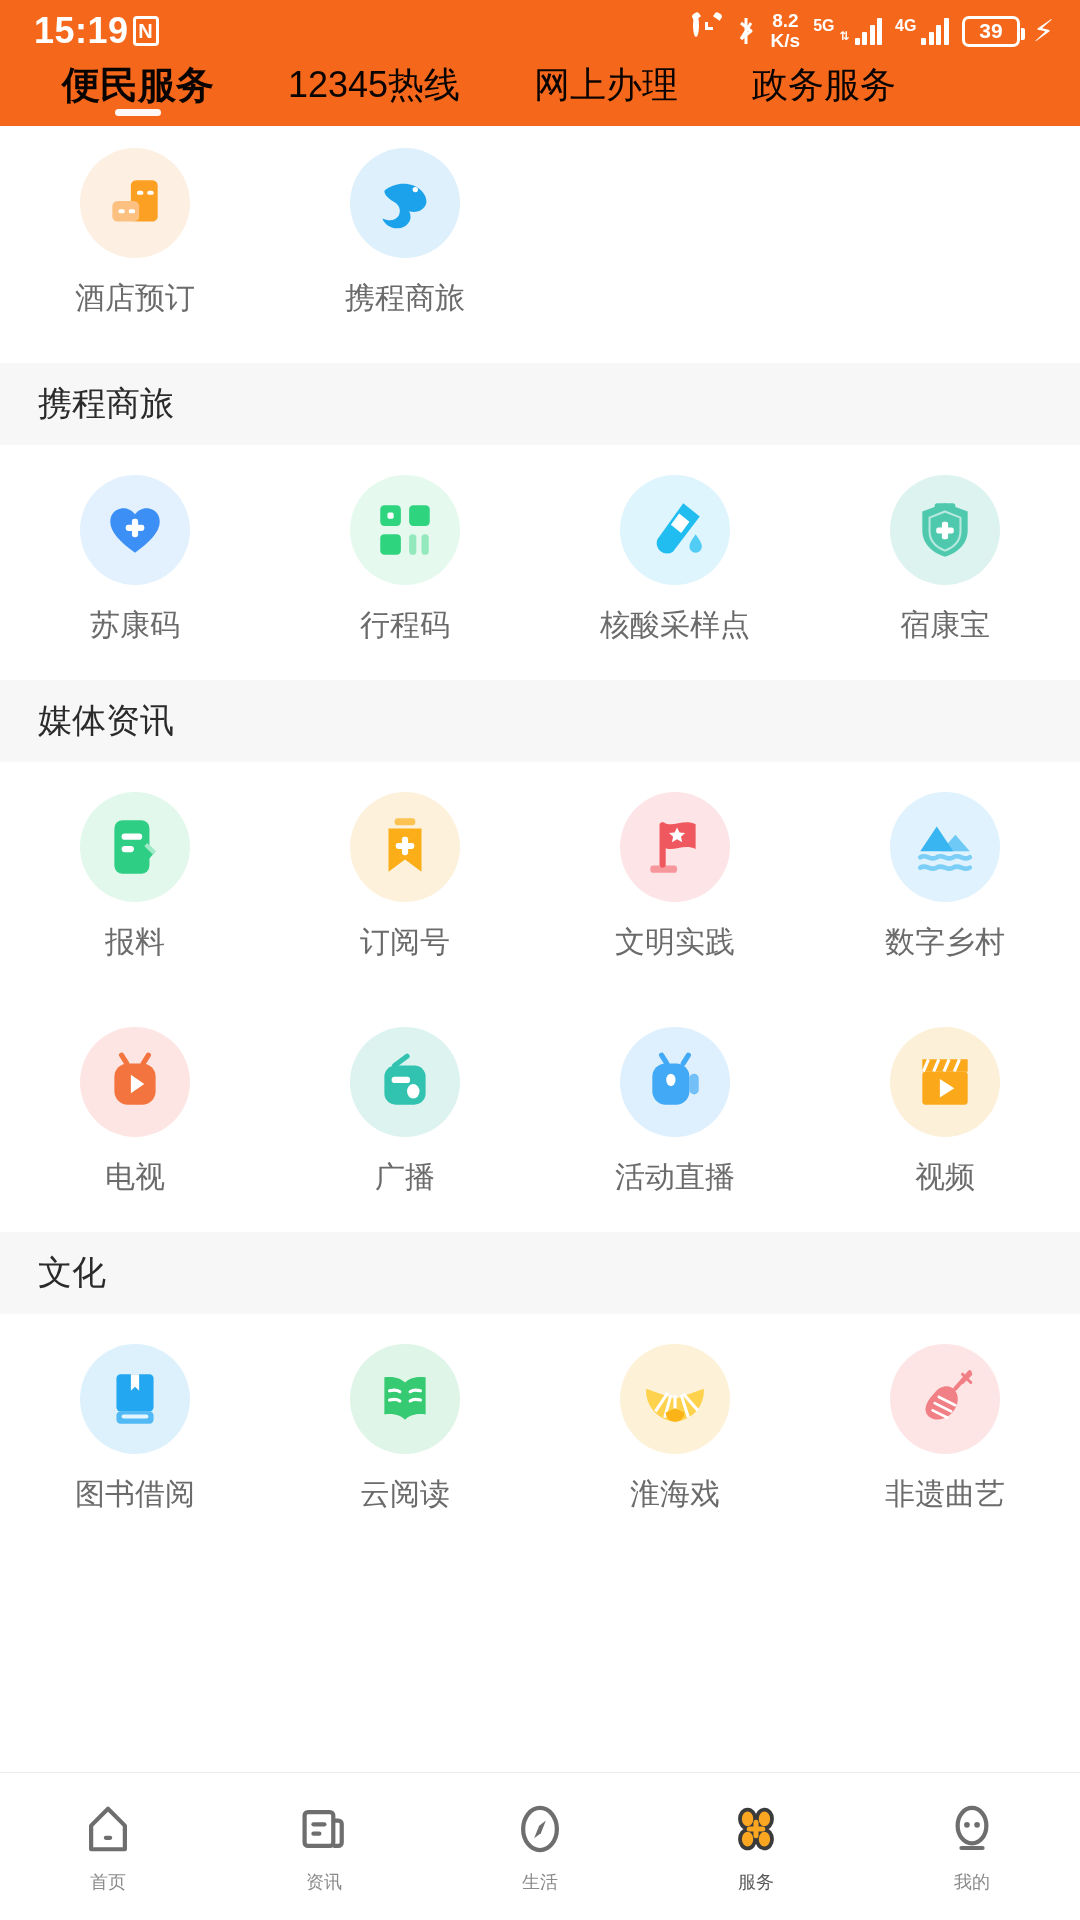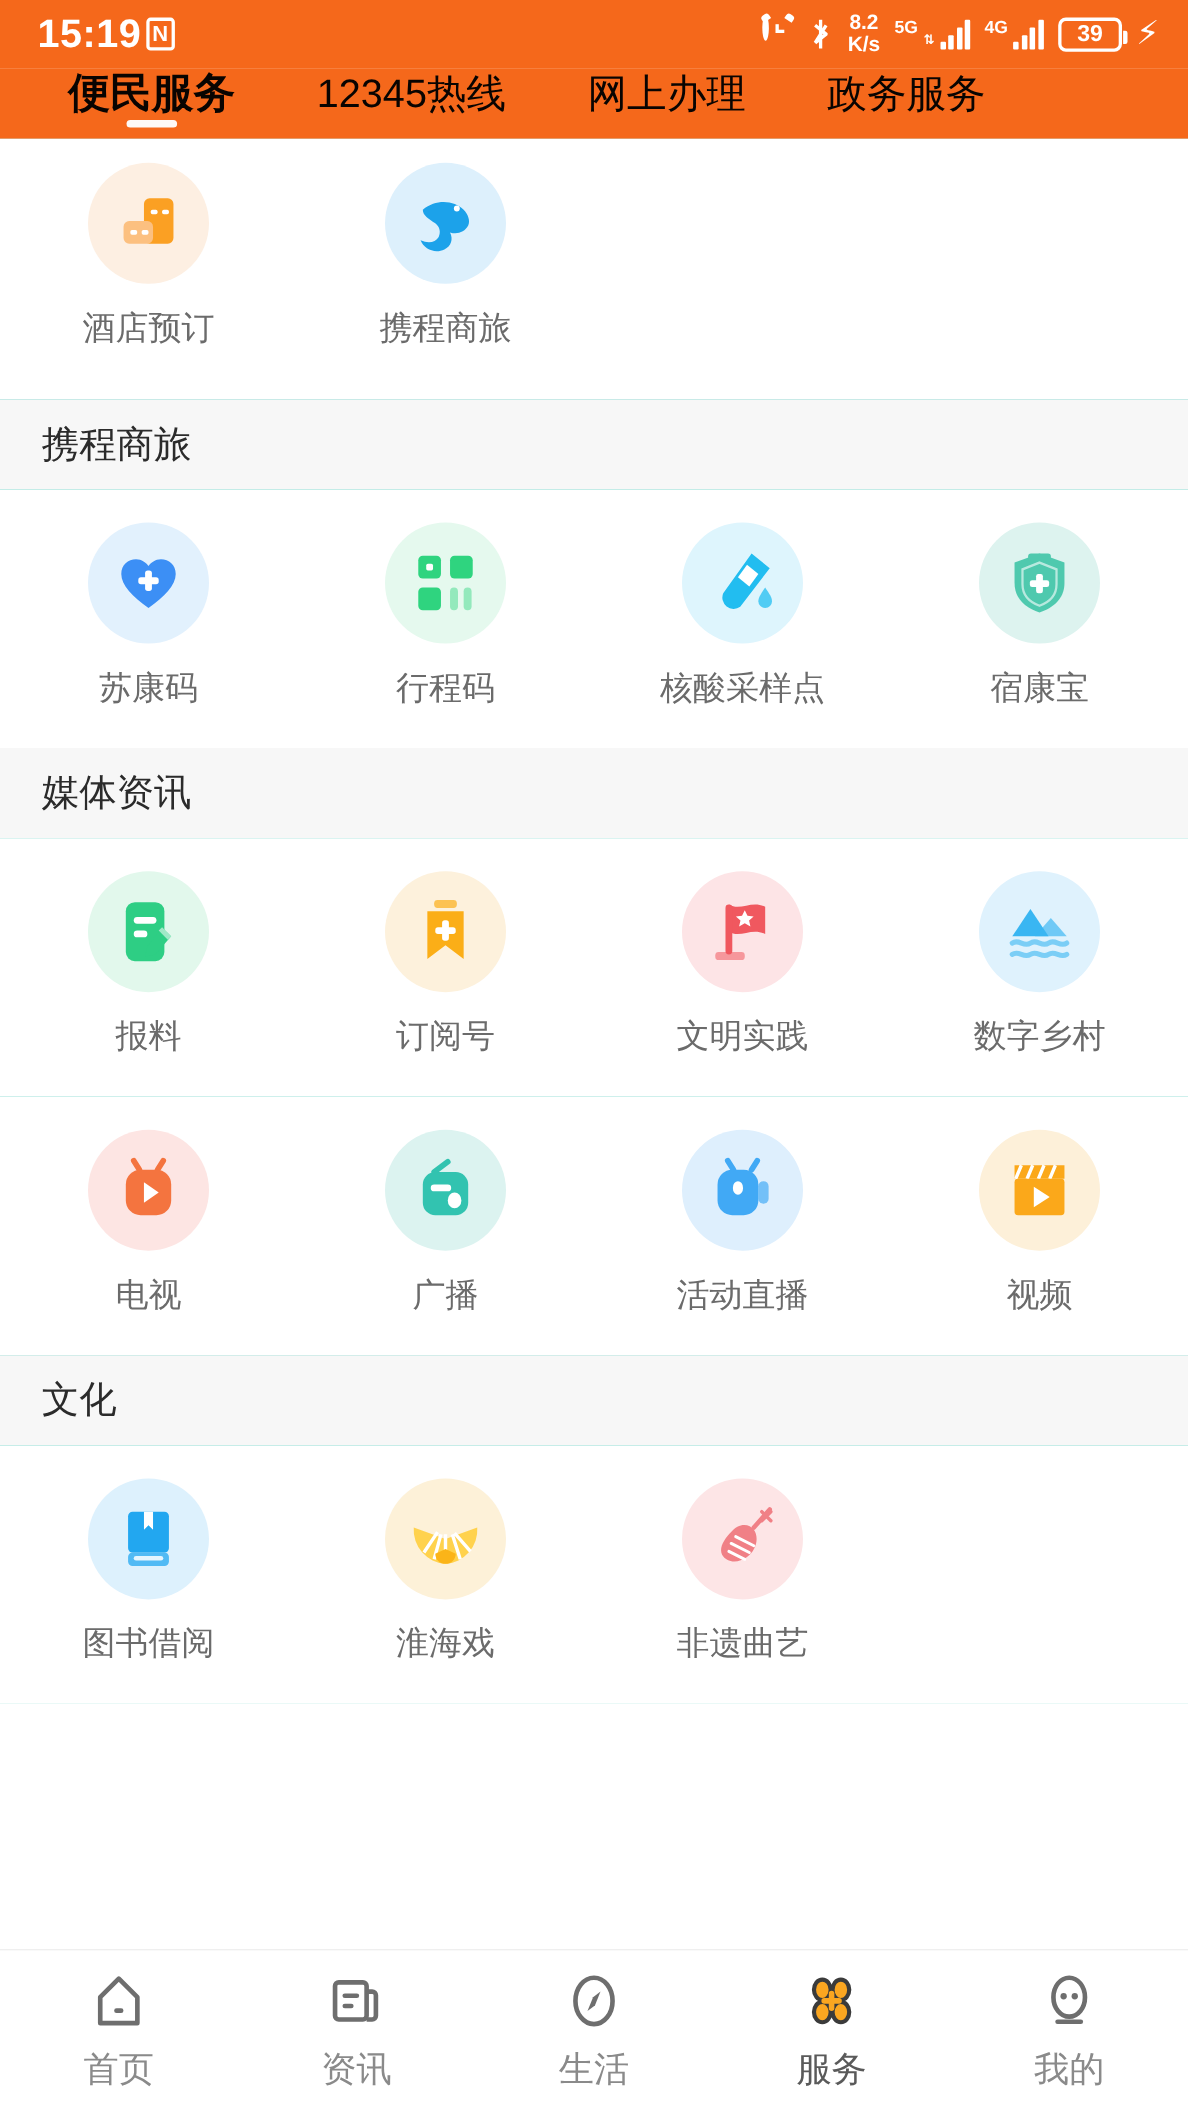--- a/index.html
+++ b/index.html
@@ -86,21 +86,21 @@
   
   .grid.partial{ padding:22px 0 44px 0; }
 
   
   .bottomnav{
     position:absolute; left:0; bottom:0; width:1080px; height:148px;
     background:#fff; border-top:1px solid #ececec;
     display:grid; grid-template-columns:repeat(5,1fr); align-items:center;
   }
   .navitem{ display:flex; flex-direction:column; align-items:center; gap:12px; }
-  .navitem .nlbl{ font-size:32px; color:#8a8a8a; }
+  .navitem .nlbl{ font-size:18px; color:#8a8a8a; }
   .navitem.active .nlbl{ color:#5a5a5a; }
   .nico{ width:56px; height:58px; display:flex; align-items:center; justify-content:center; }
 </style>
 </head>
 <body>
 
 <div class="statusbar">
   <div class="sb-left">
     <span class="sb-time">15:19</span>
     <span class="nfc-ico"></span>
@@ -331,20 +331,31 @@
           <svg width="66" height="66" viewBox="0 0 64 64">
             <rect x="14" y="8" width="36" height="36" rx="4" fill="#22A7F0"></rect>
             <path d="M28 8h8v16l-4-4-4 4z" fill="#fff"></path>
             <rect x="14" y="44" width="36" height="12" rx="4" fill="#22A7F0" opacity=".75"></rect>
             <rect x="19" y="47" width="26" height="4" rx="2" fill="#fff" opacity=".85"></rect>
           </svg>
         </div>
         <div class="cell-lbl">图书借阅</div>
       </div>
       <div class="cell">
+        <div class="ico-wrap" style="background: rgb(223, 245, 231);">
+          <svg width="66" height="66" viewBox="0 0 64 64">
+            <path d="M32 16c-5-5-13-6-20-5v36c7-1 15 0 20 5z" fill="#36CA72"></path>
+            <path d="M32 16c5-5 13-6 20-5v36c-7-1-15 0-20 5z" fill="#36CA72"></path>
+            <path d="M17 24c4-1 8-.5 10 1M17 33c4-1 8-.5 10 1" stroke="#fff" stroke-width="3" stroke-linecap="round" fill="none"></path>
+            <path d="M47 24c-4-1-8-.5-10 1M47 33c-4-1-8-.5-10 1" stroke="#fff" stroke-width="3" stroke-linecap="round" fill="none"></path>
+          </svg>
+        </div>
+        <div class="cell-lbl">云阅读</div>
+      </div>
+      <div class="cell">
         <div class="ico-wrap" style="background: rgb(253, 241, 216);">
           <svg width="66" height="66" viewBox="0 0 64 64">
             <path d="M32 54A30 30 0 0 1 4 22l28 10 28-10A30 30 0 0 1 32 54z" fill="#FFD24D"></path>
             <path d="M32 54A30 30 0 0 1 4 22" fill="none"></path>
             <g stroke="#fff" stroke-width="3">
               <path d="M32 52V28M22 50L28 28M13 44l12-18M45 50L38 28M54 43L40 27"></path>
             </g>
             <path d="M32 54c-5 0-9-4-9-9l9-4 9 4c0 5-4 9-9 9z" fill="#FBB418"></path>
           </svg>
         </div>

